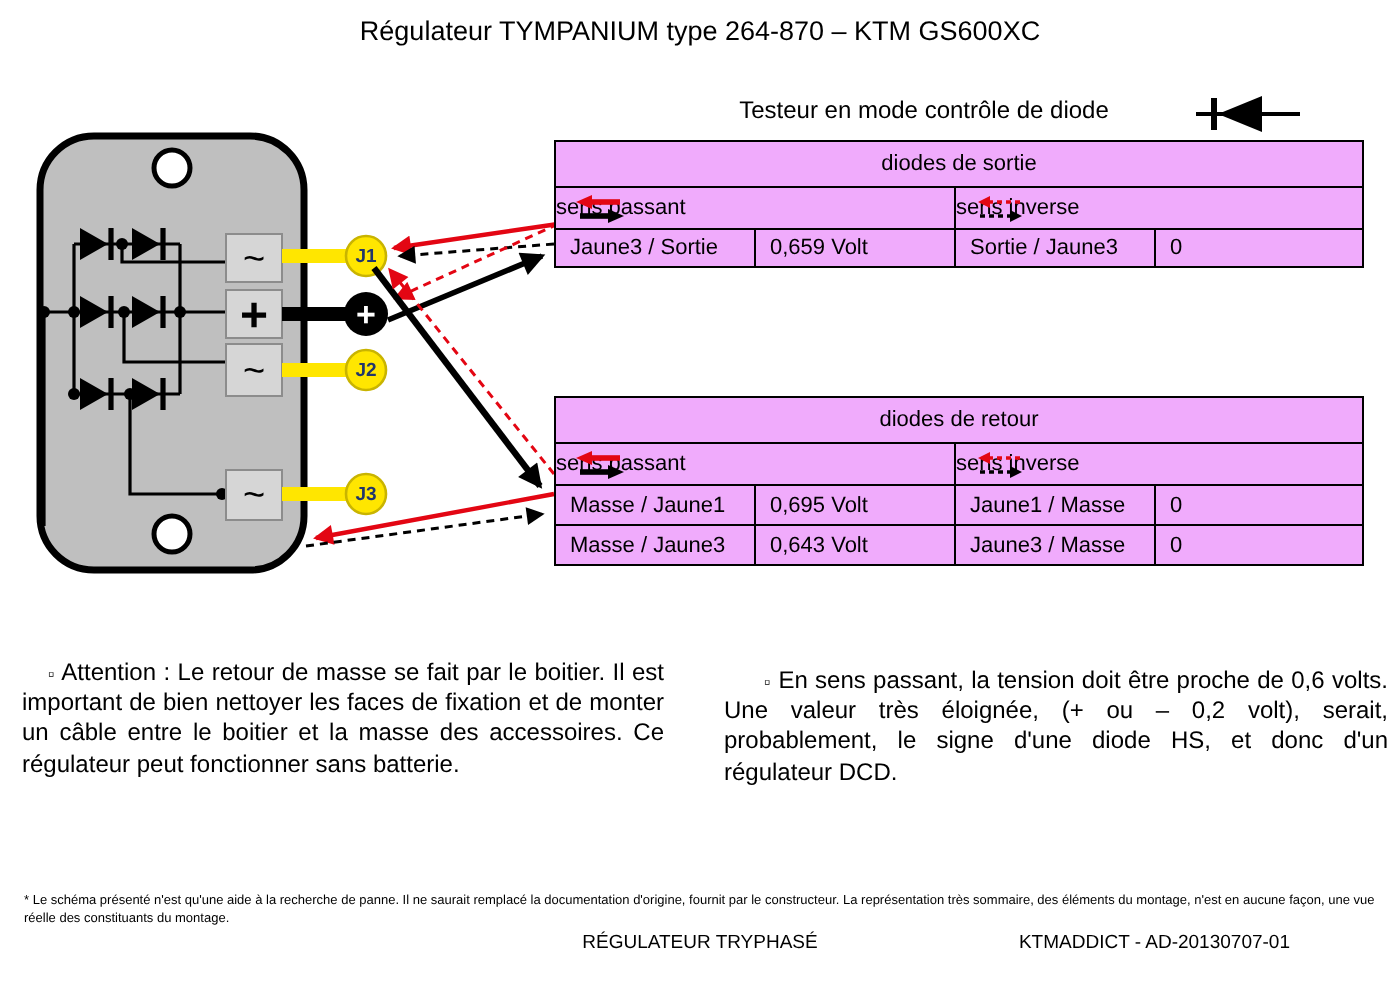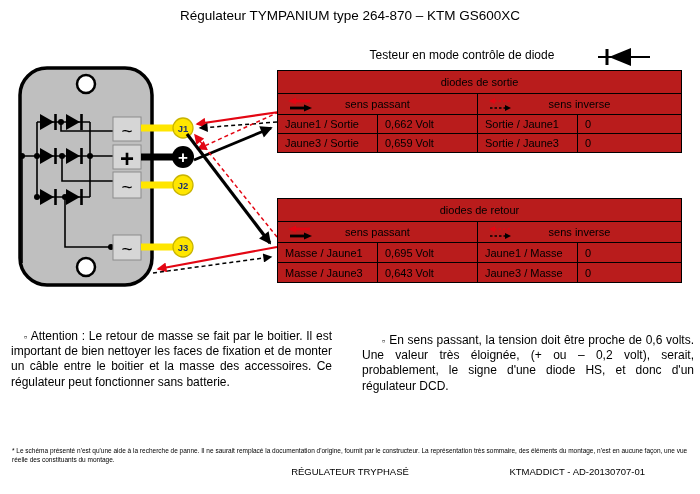--- a/index.html
+++ b/index.html
@@ -2,24 +2,24 @@
 <html><head>
 <meta charset="utf-8">
 <style>
   html,body{margin:0;padding:0;background:#fff;}
   .page{position:relative;width:700px;height:494px;background:#fff;overflow:hidden;
         font-family:"Liberation Sans","DejaVu Sans",sans-serif;color:#000;}
   .abs{position:absolute;}
   .page-title{top:8px;left:0;width:700px;text-align:center;font-size:13.5px;}
   .tester-heading{top:48px;left:277px;width:370px;text-align:center;font-size:12px;}
   .scene{top:0;left:0;}
-  table.vt{position:absolute;border-collapse:collapse;table-layout:fixed;font-size:11px;background:#b91c1c;}
+  table.vt{position:absolute;border-collapse:collapse;table-layout:fixed;font-size:11px;background:#f0abfc;}
   table.vt td{border:1px solid #000;padding:0 0 0 7px;white-space:nowrap;overflow:hidden;vertical-align:middle;}
   table.vt td.tt{text-align:center;padding:0;height:22px;}
-  table.vt tr.hdr td{height:20px;padding:0;position:relative;text-align:center;}
+  table.vt tr.hdr td{height:20px;padding:0;position:relative;text-align:left;}
   .hicon{position:absolute;left:7px;top:3px;line-height:0;}
   table.t1 td.dr{height:18px;}
   table.t2 td.dr{height:19px;}
   .note{position:absolute;font-size:12px;text-align:justify;line-height:1.27;}
   .note-left{top:329px;left:11px;width:321px;text-indent:13px;}
   .note-right{top:333px;left:362px;width:332px;text-indent:20px;}
   .bullet{font-size:9px;}
   .disclaimer{top:446px;left:12px;width:688px;font-size:6.5px;line-height:1.45;}
   .doc-title{top:466px;left:0;width:700px;text-align:center;font-size:9.5px;}
   .doc-ref{top:466px;left:400px;width:245px;text-align:right;font-size:9.5px;}
@@ -167,26 +167,20 @@
         <span class="hicon"><svg width="30" height="15" viewBox="0 0 30 15">
                 <line x1="25" y1="4" x2="10" y2="4" stroke="#e30613" stroke-width="1.7" stroke-dasharray="2.5 2"></line>
                 <polygon points="10,1 10,7 4,4" fill="#e30613"></polygon>
                 <line x1="5" y1="11" x2="20" y2="11" stroke="#000" stroke-width="1.7" stroke-dasharray="2.5 2"></line>
                 <polygon points="20,8 20,14 26,11" fill="#000"></polygon>
               </svg></span>
         <span>sens inverse</span>
       </td>
     </tr>
     <tr>
-      <td class="dr">Jaune1 / Sortie</td>
-      <td class="dr">0,662 Volt</td>
-      <td class="dr">Sortie / Jaune1</td>
-      <td class="dr">0</td>
-    </tr>
-    <tr>
       <td class="dr">Jaune3 / Sortie</td>
       <td class="dr">0,659 Volt</td>
       <td class="dr">Sortie / Jaune3</td>
       <td class="dr">0</td>
     </tr>
   </tbody>
     </table>
 
   <table class="vt t2" style="left:277px;top:198px;">
     <colgroup>

